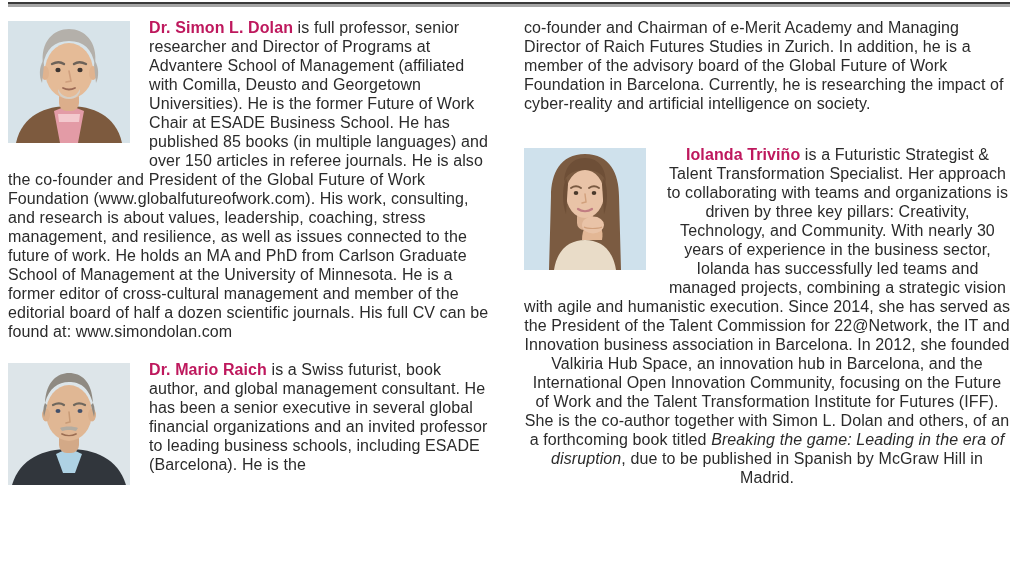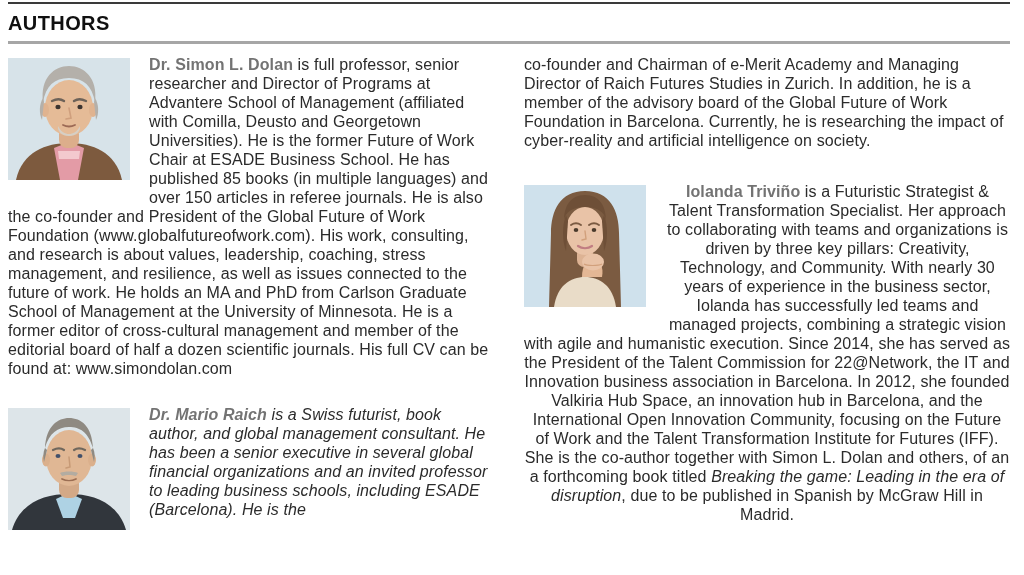--- a/index.html
+++ b/index.html
@@ -16,39 +16,38 @@
   .rule-top { margin-top: 2px; height: 2px; background: #3a3a3a; }
   .page-title {
     margin: 7px 0 6px 0;
     font-size: 20px; font-weight: bold; letter-spacing: 0.4px;
     color: #101010; line-height: 24px;
   }
   .rule-sub { height: 3px; background: #a6a6a6; }
   .columns { display: flex; gap: 30px; margin-top: 11px; }
   .col { flex: 1; min-width: 0; }
   .author-section p, .col > p { margin: 0; }
-  .author-name { font-weight: bold; color: #737373; }
+  .author-name { font-weight: bold; color: #be185d; }
   .book-title { font-style: italic; }
   .photo {
     float: left; width: 122px; height: 122px;
     margin: 3px 19px 13px 0;
     overflow: hidden;
   }
   .photo svg { display: block; width: 122px; height: 122px; }
-  .section-mario { margin-top: 27px; font-style: italic; }
+  .section-mario { margin-top: 19px; }
   .section-iolanda { margin-top: 32px; text-align: center; }
   .clearfix::after { content: ""; display: table; clear: both; }
 </style>
 </head>
 <body>
 
 <div class="page">
 
   <div class="rule-top"></div>
-  <h1 class="page-title">AUTHORS</h1>
   <div class="rule-sub"></div>
 
   <div class="columns">
 
     <div class="col">
 
       <section class="author-section clearfix">
         <div class="photo">
           <svg viewBox="0 0 122 122" aria-hidden="true">
             <rect x="0" y="0" width="122" height="122" fill="#d7e3e9"></rect>

